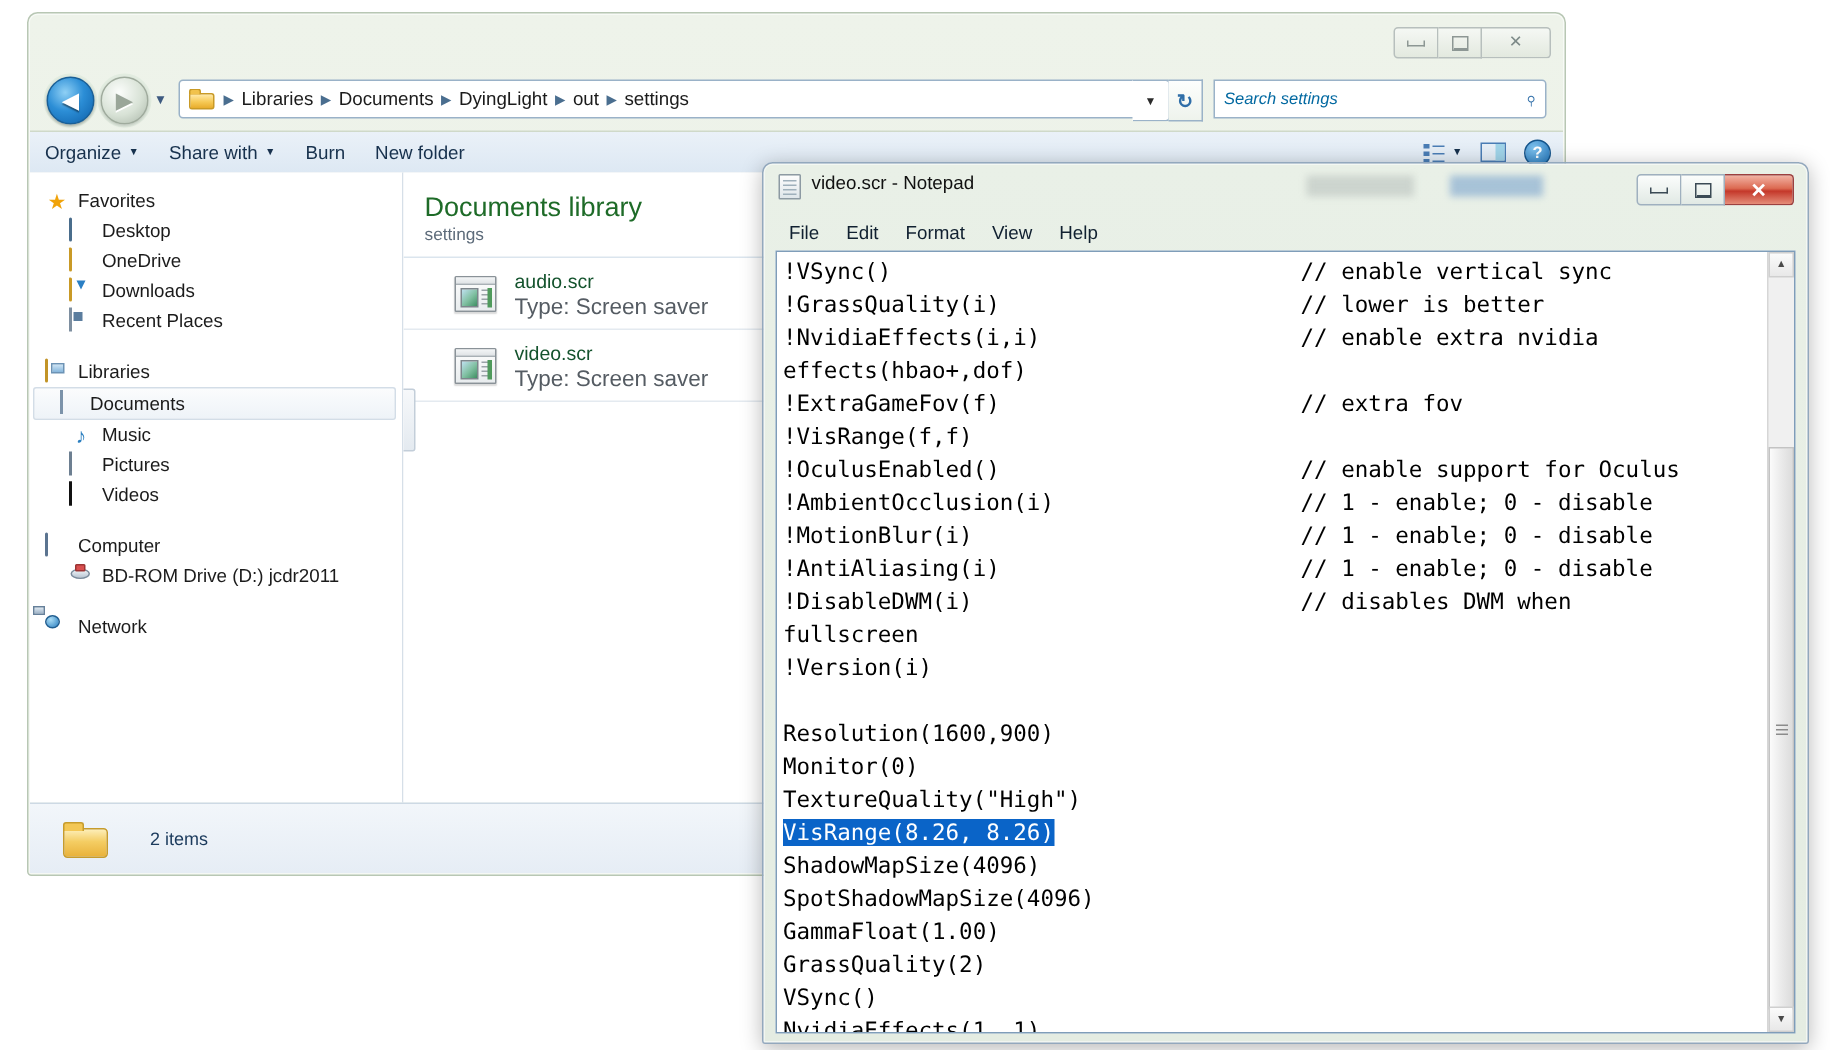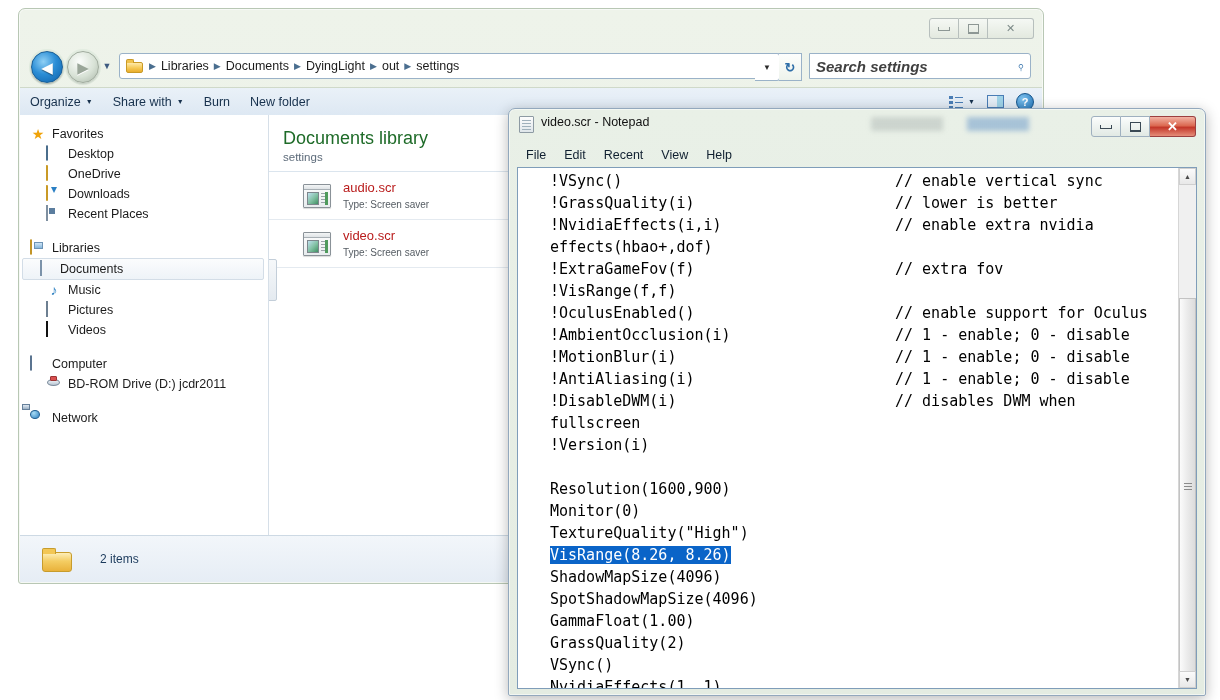--- a/index.html
+++ b/index.html
@@ -50,21 +50,21 @@
   .crumb{color:#1b1b1b;font-size:12.5px;padding:0 2px;white-space:nowrap;}
   .crumb-sep{color:#4a6e8f;font-size:9px;margin:0 3px;}
   #crumb-drop{position:absolute;left:736px;top:2px;width:24px;height:26px;border:1px solid #9ab2c8;border-left:none;
               border-radius:0 3px 3px 0;background:#fff;display:flex;align-items:center;justify-content:center;
               color:#2a2a2a;font-size:8px;}
   #refresh-btn{position:absolute;left:760px;top:2px;width:22px;height:26px;border:1px solid #9ab2c8;border-left:none;
               background:linear-gradient(180deg,#fdfefd,#eef3ec);display:flex;align-items:center;justify-content:center;
               color:#2f6ea8;font-size:13px;font-weight:bold;}
   #search-box{position:absolute;left:790px;top:2px;width:222px;height:26px;background:#fff;border:1px solid #9ab2c8;
             border-radius:0 3px 3px 0;display:flex;align-items:center;box-sizing:border-box;padding:0 6px;}
-  #search-ph{flex:1;color:#404040;font-style:italic;font-size:15px;font-weight:bold;}
+  #search-ph{flex:1;color:#0369a1;font-style:italic;font-size:11px;}
   #search-ico{color:#2f6ea8;font-size:13px;transform:rotate(-45deg);}
 
   
   #cmdbar{position:absolute;left:1px;top:78px;right:1px;height:27px;
           background:linear-gradient(180deg,#eaf1f8 0%,#dde8f3 100%);
           border-top:1px solid #cfd9c9;border-bottom:1px solid #b9c6d4;display:flex;align-items:flex-end;}
   .cmd{color:#17314d;font-size:12.5px;padding:0 10px;display:flex;align-items:center;gap:5px;height:100%;}
   .caret{font-size:7px;color:#17314d;}
   #cmd-right{position:absolute;right:8px;top:0;height:100%;display:flex;align-items:center;gap:12px;}
   .view-ico{width:14px;height:14px;position:relative;}
@@ -142,22 +142,22 @@
   .scr-ico{width:28px;height:24px;flex:none;margin-right:12px;position:relative;
            background:linear-gradient(180deg,#fdfdfd,#e8ecee);border:1px solid #8a9298;border-radius:1px;box-sizing:border-box;
            box-shadow:0 1px 1px rgba(0,0,0,.15);}
   .scr-ico .bar{position:absolute;left:0;right:0;top:0;height:4px;background:linear-gradient(180deg,#f3f5f6,#dfe3e6);
            border-bottom:1px solid #a8b0b5;}
   .scr-ico .prev{position:absolute;left:3px;top:7px;width:12px;height:13px;
            background:linear-gradient(135deg,#bfe0ef 0%,#7fbfa0 55%,#3f8f63 100%);border:1px solid #7d868c;box-sizing:border-box;}
   .scr-ico .lines{position:absolute;left:17px;top:8px;width:7px;height:1.5px;background:#9aa3a8;
            box-shadow:0 3px 0 #9aa3a8,0 6px 0 #9aa3a8,0 9px 0 #9aa3a8;}
   .scr-ico .tab{position:absolute;right:2px;top:7px;width:3px;height:13px;background:#4f9a5c;}
-  .fname{font-size:13px;color:#b91c1c;line-height:16px;}
-  .ftype{font-size:10px;color:#555c63;line-height:15px;margin-top:1px;}
+  .fname{font-size:13px;color:#14532d;line-height:16px;}
+  .ftype{font-size:15px;color:#555c63;line-height:15px;margin-top:1px;}
 
   
   #statusbar{position:absolute;left:1px;right:1px;bottom:1px;height:46px;
             background:linear-gradient(180deg,#f2f6fa 0%,#e6edf5 100%);border-top:1px solid #cdd9e4;display:flex;align-items:center;}
   #status-folder{width:30px;height:26px;margin:0 10px 0 22px;position:relative;flex:none;}
   #status-folder::before{content:"";position:absolute;left:0;bottom:0;width:30px;height:20px;border-radius:1px 3px 3px 3px;
         background:linear-gradient(180deg,#fdeeb8 0%,#f4cd63 45%,#e9b23b 100%);border:1px solid #c79c2c;box-sizing:border-box;}
   #status-folder::after{content:"";position:absolute;left:0;top:2px;width:14px;height:6px;border-radius:2px 2px 0 0;
         background:#f3c755;border:1px solid #c79c2c;border-bottom:none;box-sizing:border-box;}
   #status-text{font-size:12px;color:#1b3a5c;margin-left:18px;}
@@ -188,21 +188,21 @@
          background:linear-gradient(180deg,#f2b3a4 0%,#dc6a52 45%,#c4382a 55%,#e58d79 100%);}
   .gl-min2{display:block;width:10px;height:3px;border:1px solid #3b4a55;border-top:none;}
   .gl-max2{display:block;width:9px;height:8px;border:1px solid #3b4a55;box-shadow:0 -2px 0 -1px #3b4a55 inset;}
 
   #np-menu{position:absolute;left:8px;top:36px;right:8px;height:20px;display:flex;align-items:center;gap:0;}
   .mi{font-size:12.5px;color:#102030;padding:0 9px;}
   #np-client{position:absolute;left:8px;top:58px;right:8px;bottom:6px;background:#fff;border:1px solid #7f9db9;
              overflow:hidden;}
   #np-text{position:absolute;left:4px;top:2px;right:22px;white-space:pre;
            font-family:"DejaVu Sans Mono","Liberation Mono",monospace;
-           font-size:15px;line-height:22px;color:#000;letter-spacing:0px;margin-left:28px;}
+           font-size:15px;line-height:22px;color:#000;letter-spacing:0px;}
   .np-line{height:22px;position:relative;}
   .np-cmt{position:absolute;left:345px;top:0;}
   .hl{background:#0a64c8;color:#fff;}
 
   
   #np-sb{position:absolute;right:0;top:0;bottom:0;width:17px;background:#f0f0f0;border-left:1px solid #d6d6d6;}
   .sb-btn{height:17px;width:17px;background:linear-gradient(180deg,#fbfbfb,#e8e8e8);border:1px solid #cfcfcf;
           box-sizing:border-box;display:flex;align-items:center;justify-content:center;color:#4a4a4a;font-size:7px;}
   #sb-up{position:absolute;top:0;left:0;}
   #sb-down{position:absolute;bottom:0;left:0;}
@@ -426,21 +426,21 @@
         </div>
       <div class="np-wb close">
           <span>✕</span>
         </div>
     </div>
   </div>
 
   <div id="np-menu">
     <span class="mi">File</span>
     <span class="mi">Edit</span>
-    <span class="mi">Recent</span>
+    <span class="mi">Format</span>
     <span class="mi">View</span>
     <span class="mi">Help</span>
   </div>
 
   <div id="np-client">
     <div id="np-text"><div class="np-line"><span>!VSync()</span><span class="np-cmt">// enable vertical sync</span></div><div class="np-line"><span>!GrassQuality(i)</span><span class="np-cmt">// lower is better</span></div><div class="np-line"><span>!NvidiaEffects(i,i)</span><span class="np-cmt">// enable extra nvidia</span></div><div class="np-line"><span>effects(hbao+,dof)</span></div><div class="np-line"><span>!ExtraGameFov(f)</span><span class="np-cmt">// extra fov</span></div><div class="np-line"><span>!VisRange(f,f)</span></div><div class="np-line"><span>!OculusEnabled()</span><span class="np-cmt">// enable support for Oculus</span></div><div class="np-line"><span>!AmbientOcclusion(i)</span><span class="np-cmt">// 1 - enable; 0 - disable</span></div><div class="np-line"><span>!MotionBlur(i)</span><span class="np-cmt">// 1 - enable; 0 - disable</span></div><div class="np-line"><span>!AntiAliasing(i)</span><span class="np-cmt">// 1 - enable; 0 - disable</span></div><div class="np-line"><span>!DisableDWM(i)</span><span class="np-cmt">// disables DWM when</span></div><div class="np-line"><span>fullscreen</span></div><div class="np-line"><span>!Version(i)</span></div><div class="np-line"><span></span></div><div class="np-line"><span>Resolution(1600,900)</span></div><div class="np-line"><span>Monitor(0)</span></div><div class="np-line"><span>TextureQuality("High")</span></div><div class="np-line"><span class="hl">VisRange(8.26, 8.26)</span></div><div class="np-line"><span>ShadowMapSize(4096)</span></div><div class="np-line"><span>SpotShadowMapSize(4096)</span></div><div class="np-line"><span>GammaFloat(1.00)</span></div><div class="np-line"><span>GrassQuality(2)</span></div><div class="np-line"><span>VSync()</span></div><div class="np-line"><span>NvidiaEffects(1, 1)</span></div></div>
 
     <div id="np-sb">
       <div class="sb-btn" id="sb-up">
         <span>▲</span>

